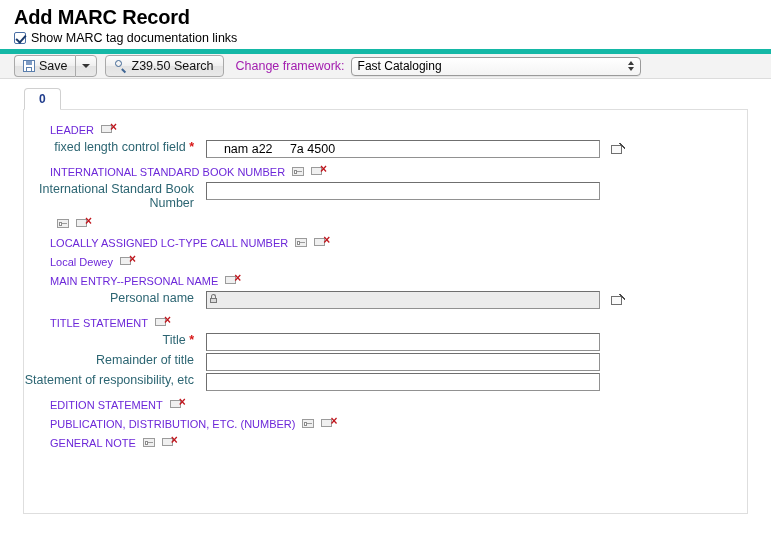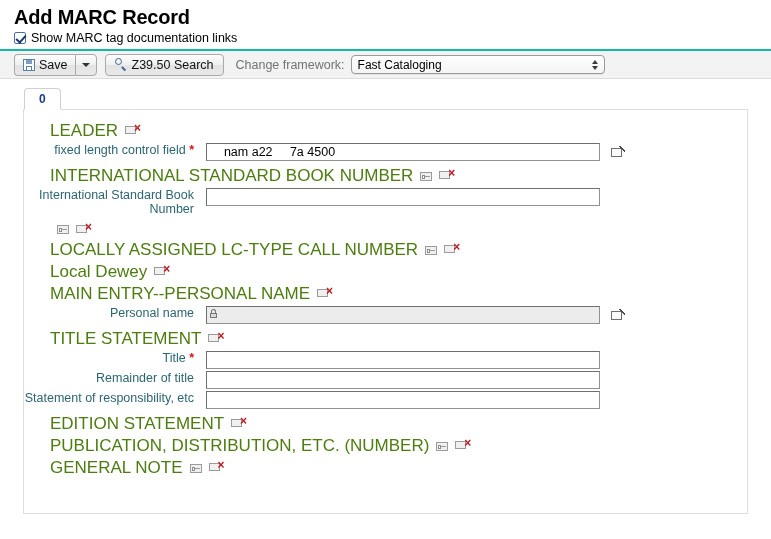--- a/index.html
+++ b/index.html
@@ -53,21 +53,21 @@
     height: 8px;
     border: solid #1a3a6b;
     border-width: 0 2px 2px 0;
     transform: rotate(42deg);
   }
   .check-label { color: #000; }
 
   
   .toolbar {
     background: #f3f3f3;
-    border-top: 2px solid #14b8a6;
+    border-top: 5px solid #14b8a6;
     border-bottom: 1px solid #dcdcdc;
     height: 30px;
     display: flex;
     align-items: center;
     padding-left: 14px;
     box-sizing: border-box;
   }
   .btn {
     display: inline-flex;
     align-items: center;
@@ -150,25 +150,25 @@
   .caret-down {
     width: 0; height: 0;
     border-left: 4px solid transparent;
     border-right: 4px solid transparent;
     border-top: 4px solid #333;
   }
 
   .fw-label {
     margin-left: 12px;
     font-size: 12.5px;
-    color: #737373;
+    color: #a21caf;
   }
   .fw-select {
     margin-left: 6px;
-    width: 254px;
+    width: 290px;
     height: 19px;
     background: linear-gradient(to bottom, #ffffff 0%, #f4f4f4 100%);
     border: 1px solid #9a9a9a;
     border-radius: 4px;
     box-shadow: 0 1px 0 rgba(0,0,0,0.06);
     display: flex;
     align-items: center;
     padding: 0 6px;
     box-sizing: border-box;
     font-size: 12px;
@@ -227,22 +227,22 @@
   }
 
   
   .tag-row {
     display: flex;
     align-items: center;
     padding: 1px 0 1px 26px;
     min-height: 17px;
   }
   .tag-label {
-    color: #4d7c0f;
-    font-size: 17px;
+    color: #6d28d9;
+    font-size: 11px;
     white-space: nowrap;
   }
   .tag-icons {
     display: inline-flex;
     align-items: center;
     margin-left: 7px;
     gap: 7px;
   }
 
   

